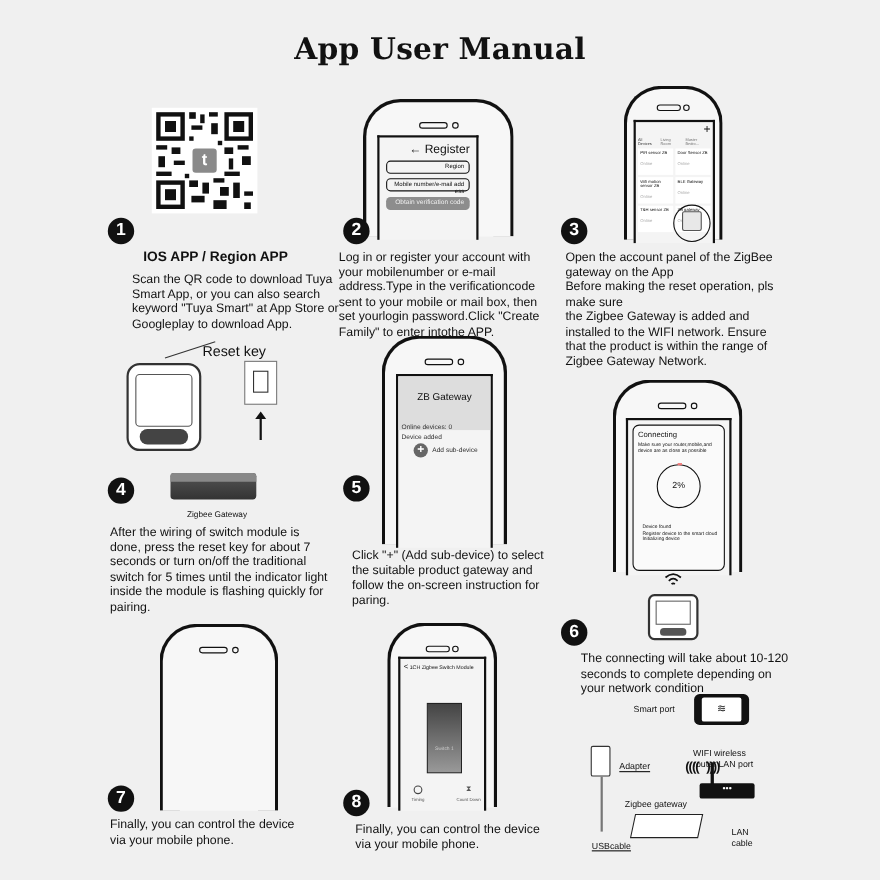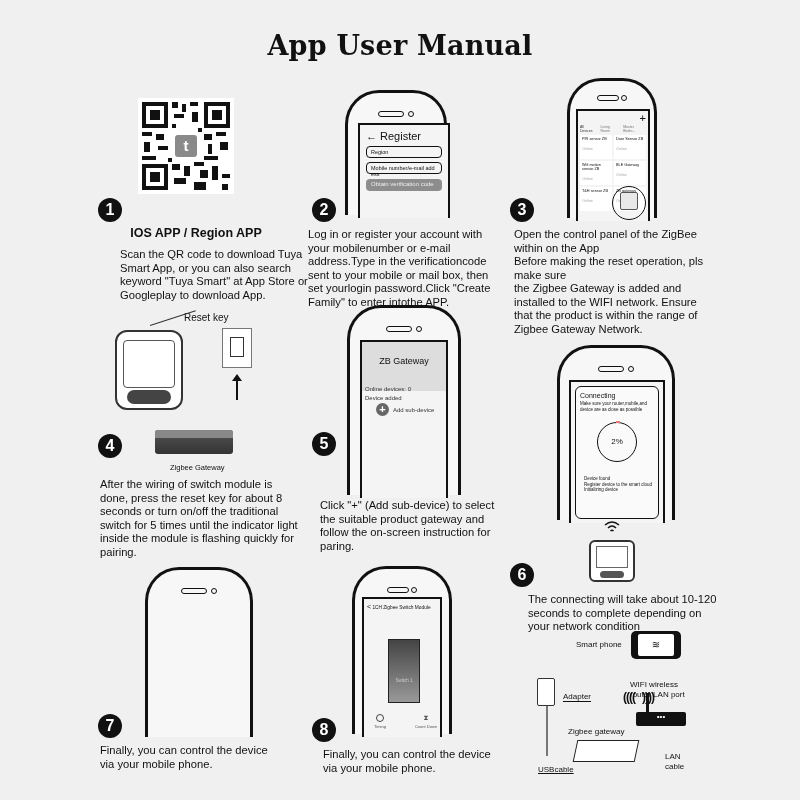--- a/index.html
+++ b/index.html
@@ -65,21 +65,21 @@
         <rect x="30" y="60" width="4" height="4"></rect>
     </g>
     <rect x="37" y="37" width="22" height="22" rx="3" fill="#8a8a8a"></rect>
   </svg>
   <span class="abs" style="left:42px;top:39px;width:12px;color:#fff;font-weight:bold;font-size:15px;text-align:center;">t</span>
 </div>
 <div class="abs badge" style="left:98px;top:198px;">1</div>
 <div class="abs sub" style="left:100px;top:226px;width:192px;">IOS APP / Region APP</div>
 <div class="abs txt" style="left:100px;top:248px;width:196px;margin-left:20px;">Scan the QR code to download Tuya Smart App, or you can also search keyword "Tuya Smart" at App Store or Googleplay to download App.</div>
 
-<div class="abs phone" style="left:345px;top:90px;width:102px;height:125px;">
+<div class="abs phone" style="left:330px;top:90px;width:137px;height:125px;text-align:right;">
   <div class="spk"></div>
     <div class="cam"></div>
   <div class="scr" style="left:10px;top:30px;width:92px;height:95px;padding:5px 6px;">
     <div style="font-size:11px;"><span>←</span> <span>Register</span></div>
     <div class="field">Region</div>
     <div class="field"><span>Mobile number/e-mail add</span> <span>ess</span></div>
     <div class="btn-grey">Obtain verification code</div>
   </div>
 </div>
 <div class="abs badge" style="left:312px;top:198px;">2</div>
@@ -119,41 +119,41 @@
       <div style="background:#fff;height:24px;font-size:3.8px;padding:2px;">
           <div>ZB gateway</div>
           <div style="color:#aaa;margin-top:6px;">Online</div>
         </div>
     </div>
   </div>
 </div>
 <div class="abs" style="left:612px;top:186px;width:34px;height:34px;border:1.5px solid #111;border-radius:50%;"></div>
 <div class="abs" style="left:620px;top:192px;width:18px;height:18px;border:1.5px solid #555;border-radius:2px;background:#e8e8e8;"></div>
 <div class="abs badge" style="left:510px;top:198px;">3</div>
-<div class="abs txt" style="left:514px;top:228px;width:190px;">Open the control panel of the ZigBee within on the App</div>
+<div class="abs txt" style="left:514px;top:228px;width:190px;">Open the account panel of the ZigBee gateway on the App</div>
 <div class="abs txt" style="left:514px;top:255px;width:192px;">Before making the reset operation, pls make sure</div>
 <div class="abs txt" style="left:514px;top:282px;width:190px;">the Zigbee Gateway is added and installed to the WIFI network. Ensure that the product is within the range of Zigbee Gateway Network.</div>
 
 <div class="abs" style="left:115px;top:330px;width:68px;height:80px;border:2.5px solid #333;border-radius:12px;background:#fff;">
   <div style="position:absolute;left:6px;top:8px;width:52px;height:48px;border:1.5px solid #555;border-radius:4px;"></div>
   <div style="position:absolute;left:10px;top:58px;width:44px;height:14px;border-radius:7px;background:#444;"></div>
 </div>
-<div class="abs" style="left:184px;top:312px;font-size:10px;">Reset key</div>
+<div class="abs" style="left:184px;top:312px;font-size:13px;">Reset key</div>
 <div class="abs" style="left:150px;top:325px;width:48px;height:1px;background:#333;transform:rotate(-18deg);transform-origin:left;"></div>
 <div class="abs" style="left:222px;top:328px;width:30px;height:40px;border:1.5px solid #777;background:#fff;">
   <div style="position:absolute;left:7px;top:8px;width:14px;height:20px;border:1.5px solid #333;"></div>
 </div>
 <div class="abs" style="left:236px;top:378px;width:2px;height:22px;background:#111;"></div>
 <div class="abs" style="left:232px;top:374px;width:0;height:0;border-left:5px solid transparent;border-right:5px solid transparent;border-bottom:7px solid #111;"></div>
 <div class="abs" style="left:155px;top:430px;width:78px;height:24px;background:linear-gradient(#555,#333);border-radius:3px;">
   <div style="position:absolute;left:0;top:0;width:78px;height:8px;background:#888;border-radius:3px 3px 0 0;"></div>
 </div>
 <div class="abs" style="left:170px;top:463px;font-size:7.5px;">Zigbee Gateway</div>
 <div class="abs badge" style="left:98px;top:434px;">4</div>
-<div class="abs txt" style="left:100px;top:478px;width:200px;">After the wiring of switch module is done, press the reset key for about 8 seconds or turn on/off the traditional switch for 5 times until the indicator light inside the module is flashing quickly for pairing.</div>
+<div class="abs txt" style="left:100px;top:478px;width:200px;">After the wiring of switch module is done, press the reset key for about 7 seconds or turn on/off the traditional switch for 5 times until the indicator light inside the module is flashing quickly for pairing.</div>
 
 <div class="abs phone" style="left:347px;top:305px;width:114px;height:190px;">
   <div class="spk"></div>
     <div class="cam"></div>
   <div class="scr" style="left:10px;top:32px;width:88px;height:158px;">
     <div style="background:#ddd;height:49px;padding-top:14px;text-align:center;font-size:9px;">ZB Gateway</div>
     <div class="small" style="position:absolute;top:44px;left:3px;">Online devices: 0</div>
     <div class="small" style="margin:4px 3px 0;">Device added</div>
     <div style="display:flex;align-items:center;margin:2px 0 0 14px;">
       <span style="width:13px;height:13px;border-radius:50%;background:#666;color:#fff;font-size:11px;line-height:13px;text-align:center;font-weight:bold;">+</span>
@@ -193,21 +193,21 @@
 <div class="abs" style="left:589px;top:540px;width:46px;height:42px;border:2px solid #333;border-radius:6px;background:#fff;">
   <div style="position:absolute;left:5px;top:4px;width:32px;height:22px;border:1px solid #666;"></div>
   <div style="position:absolute;left:9px;top:29px;width:24px;height:7px;border-radius:4px;background:#555;"></div>
 </div>
 <div class="abs badge" style="left:510px;top:563px;">6</div>
 <div class="abs txt" style="left:528px;top:593px;width:190px;">The connecting will take about 10-120 seconds to complete depending on your network condition</div>
 
 <div class="abs" style="left:631px;top:631px;width:50px;height:28px;background:#111;border-radius:5px;">
   <div style="position:absolute;left:7px;top:3px;width:36px;height:22px;background:#fff;border-radius:2px;text-align:center;font-size:10px;line-height:22px;">≋</div>
 </div>
-<div class="abs" style="left:576px;top:640px;font-size:8px;">Smart phone</div>
+<div class="abs" style="left:576px;top:640px;font-size:8px;">Smart port</div>
 <div class="abs" style="left:630px;top:680px;width:60px;font-size:8px;line-height:10px;">WIFI wireless router LAN port</div>
 <div class="abs" style="left:623px;top:690px;font-size:12px;letter-spacing:-1px;font-weight:bold;">((((&nbsp;&nbsp;&nbsp;))))</div>
 <div class="abs" style="left:646px;top:693px;width:3px;height:22px;background:#111;"></div>
 <div class="abs" style="left:636px;top:712px;width:50px;height:14px;background:#111;border-radius:2px;color:#fff;font-size:8px;line-height:10px;text-align:center;">•••</div>
 <div class="abs" style="left:537px;top:678px;width:18px;height:28px;border:1.5px solid #333;border-radius:2px;background:#fff;"></div>
 <div class="abs" style="left:563px;top:692px;font-size:8px;border-bottom:1px solid #111;">Adapter</div>
 <div class="abs" style="left:568px;top:727px;font-size:8px;">Zigbee gateway</div>
 <div class="abs" style="left:575px;top:740px;width:62px;height:22px;background:#fff;border:1.5px solid #222;transform:skewX(-12deg);"></div>
 <div class="abs" style="left:546px;top:706px;width:2px;height:50px;background:#777;"></div>
 <div class="abs" style="left:538px;top:765px;font-size:8px;text-decoration:underline;">USBcable</div>

